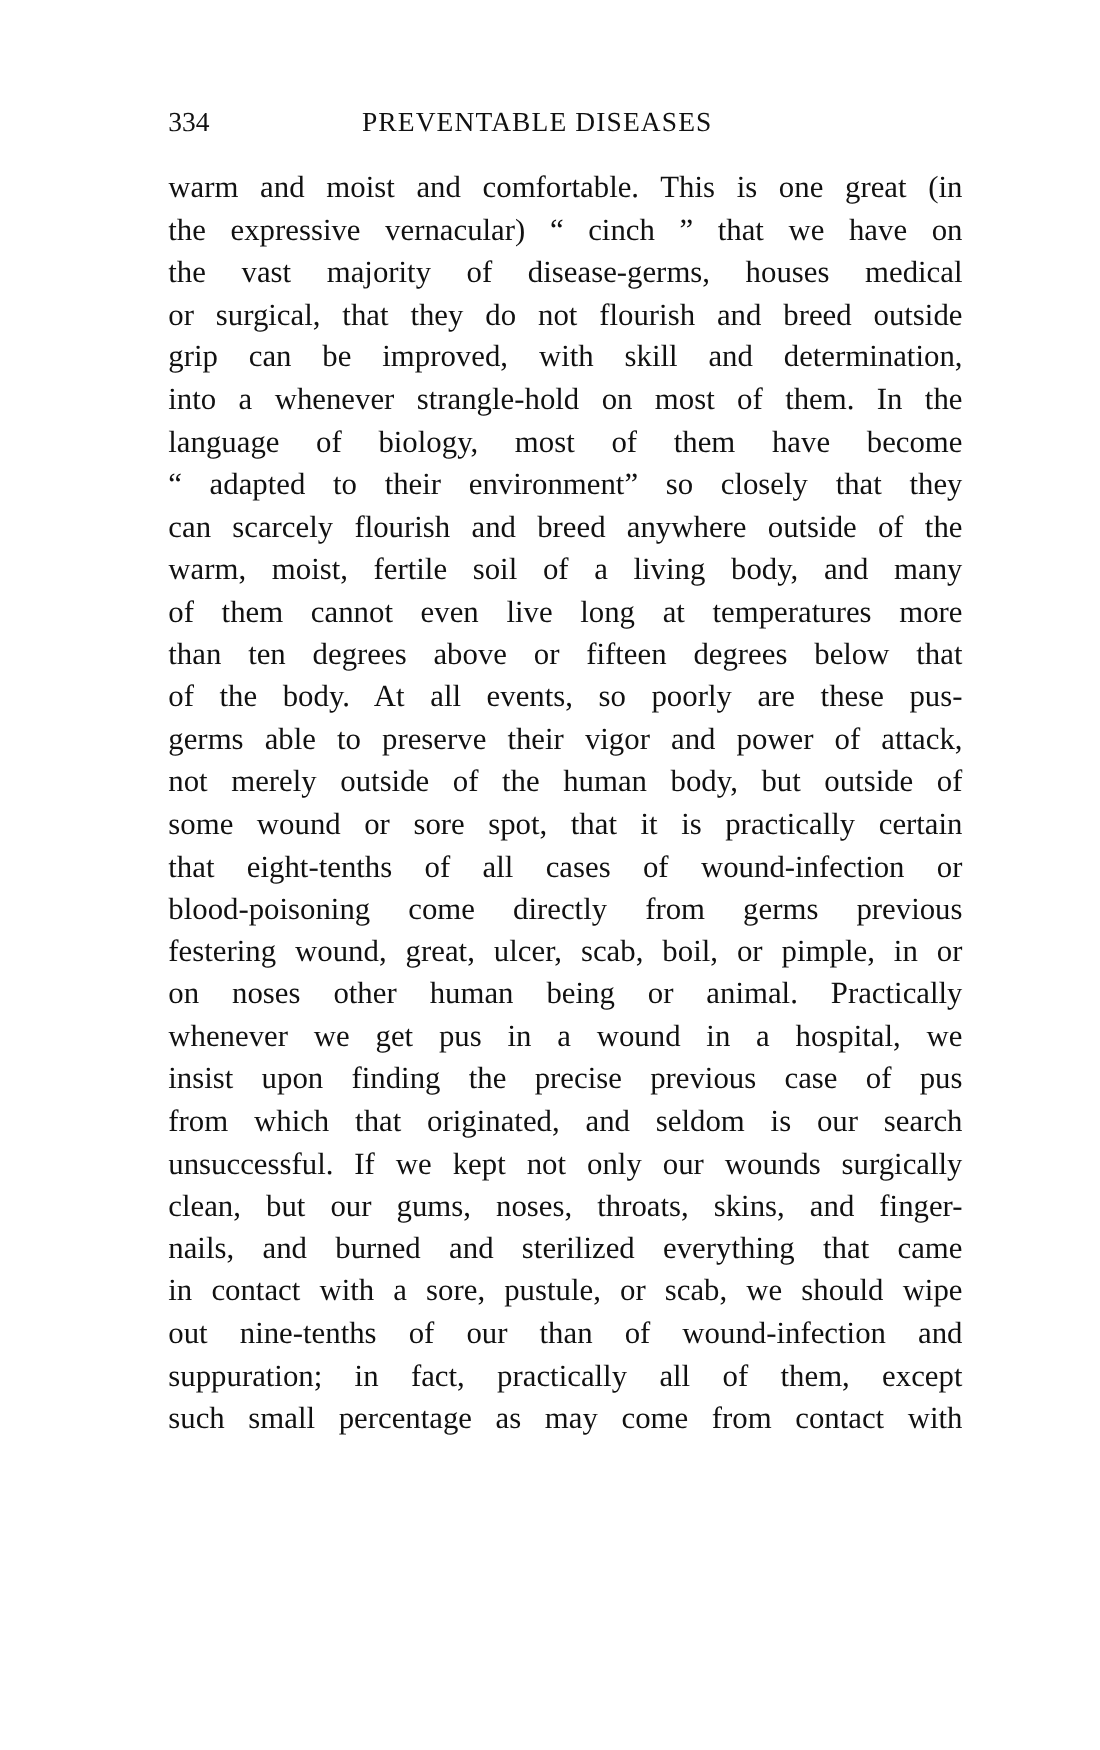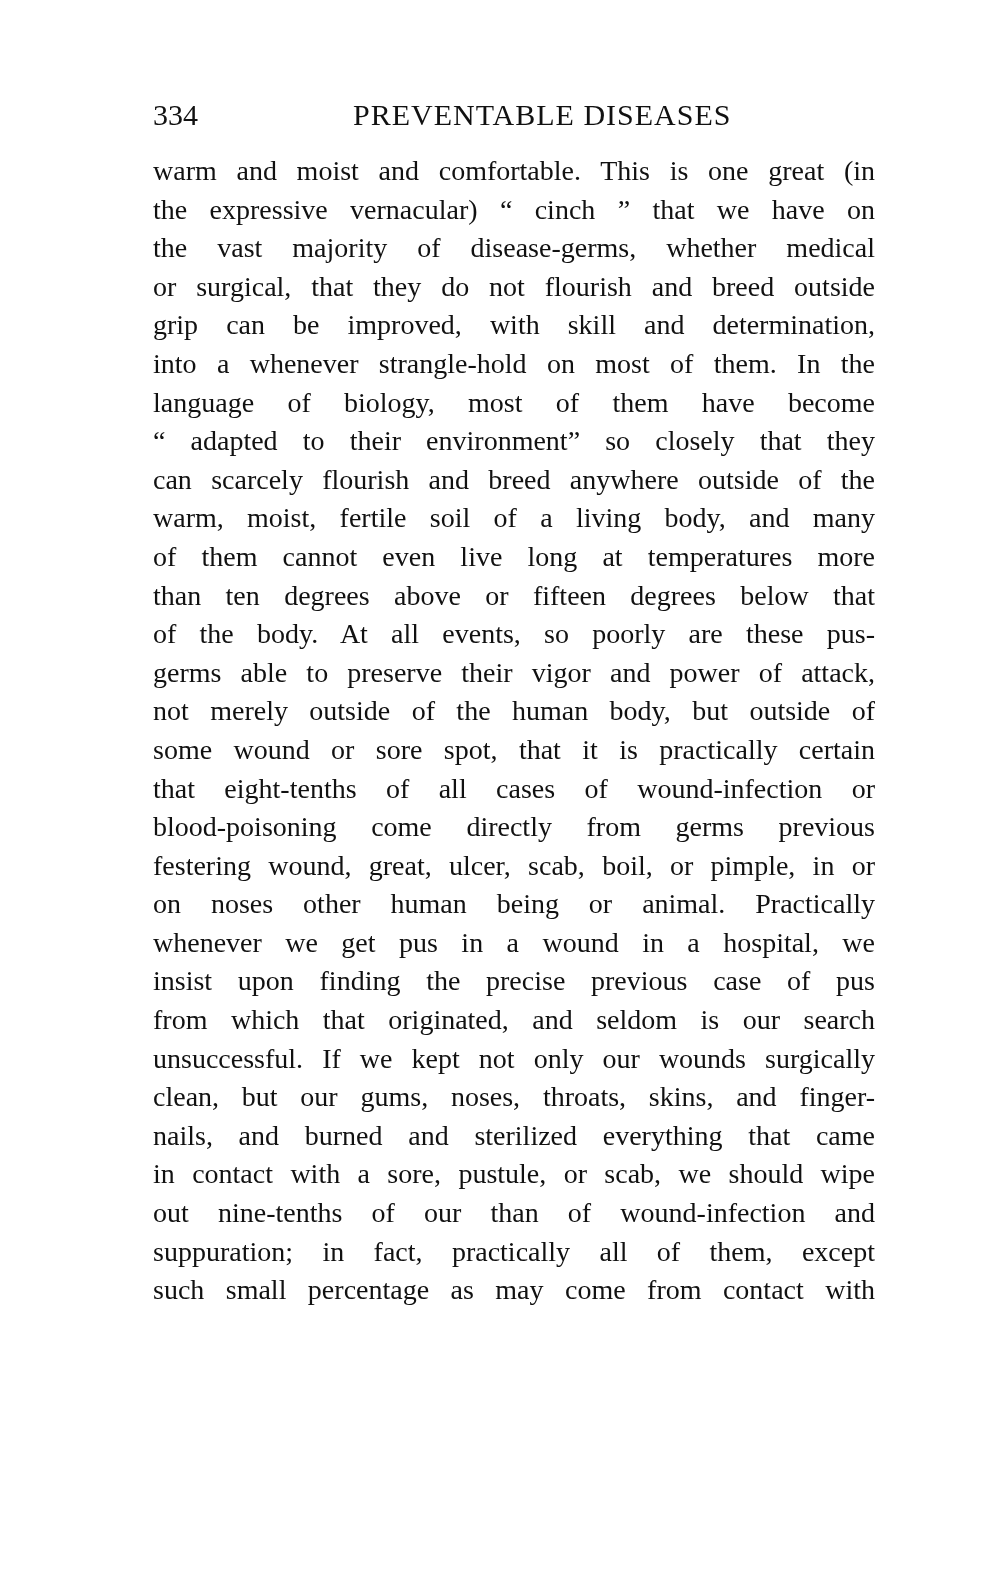--- a/index.html
+++ b/index.html
@@ -1,40 +1,40 @@
 <!DOCTYPE html>
 <html><head>
 <meta charset="utf-8">
 <style>
   html, body { margin: 0; padding: 0; background: #ffffff; }
   body { width: 1000px; height: 1591px; position: relative; overflow: hidden; }
   .page { position: absolute; left: 0; top: 0; width: 1000px; height: 1591px; background: #fff; }
   .header { position: absolute; top: 98px; left: 153px; width: 722px; height: 36px;
-    font-family: "Liberation Serif", "DejaVu Serif", serif; color: #111; font-size: 30px; }
+    font-family: "Liberation Serif", "DejaVu Serif", serif; color: #111; font-size: 25px; }
   .page-number { position: absolute; left: 0; top: 0; }
-  .running-head { position: absolute; left: 176px; top: 0; letter-spacing: 1px; margin-left: 24px; }
+  .running-head { position: absolute; left: 176px; top: 0; letter-spacing: 1px; }
   .body-text { position: absolute; left: 153px; top: 152px; width: 722px;
     font-family: "Liberation Serif", "DejaVu Serif", serif; font-size: 28px; color: #111; }
   .line { display: block; height: 38.6px; line-height: 38.6px; white-space: nowrap;
     text-align: justify; text-align-last: justify; overflow: hidden; }
   .line.last { text-align-last: justify; }
 </style>
 </head>
 <body>
 
 <div class="page">
   <div class="header">
     <span class="page-number">334</span>
     <span class="running-head">PREVENTABLE DISEASES</span>
   </div>
 
   <div class="body-text">
     <span class="line">warm and moist and comfortable. This is one great (in</span>
     <span class="line">the expressive vernacular) “ cinch ” that we have on</span>
-    <span class="line">the vast majority of disease-germs, whether medical</span>
+    <span class="line">the vast majority of disease-germs, houses medical</span>
     <span class="line">or surgical, that they do not flourish and breed outside</span>
     <span class="line">grip can be improved, with skill and determination,</span>
     <span class="line">into a whenever strangle-hold on most of them. In the</span>
     <span class="line">language of biology, most of them have become</span>
     <span class="line">“ adapted to their environment” so closely that they</span>
     <span class="line">can scarcely flourish and breed anywhere outside of the</span>
     <span class="line">warm, moist, fertile soil of a living body, and many</span>
     <span class="line">of them cannot even live long at temperatures more</span>
     <span class="line">than ten degrees above or fifteen degrees below that</span>
     <span class="line">of the body. At all events, so poorly are these pus-</span>

